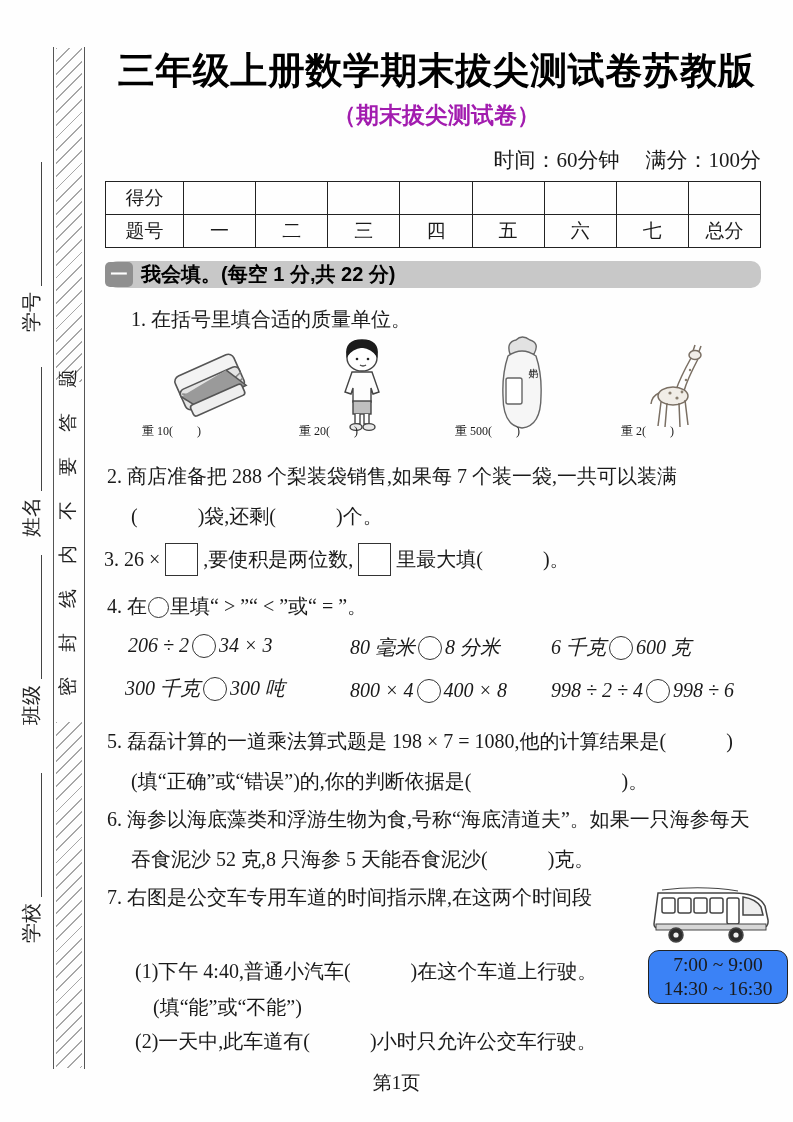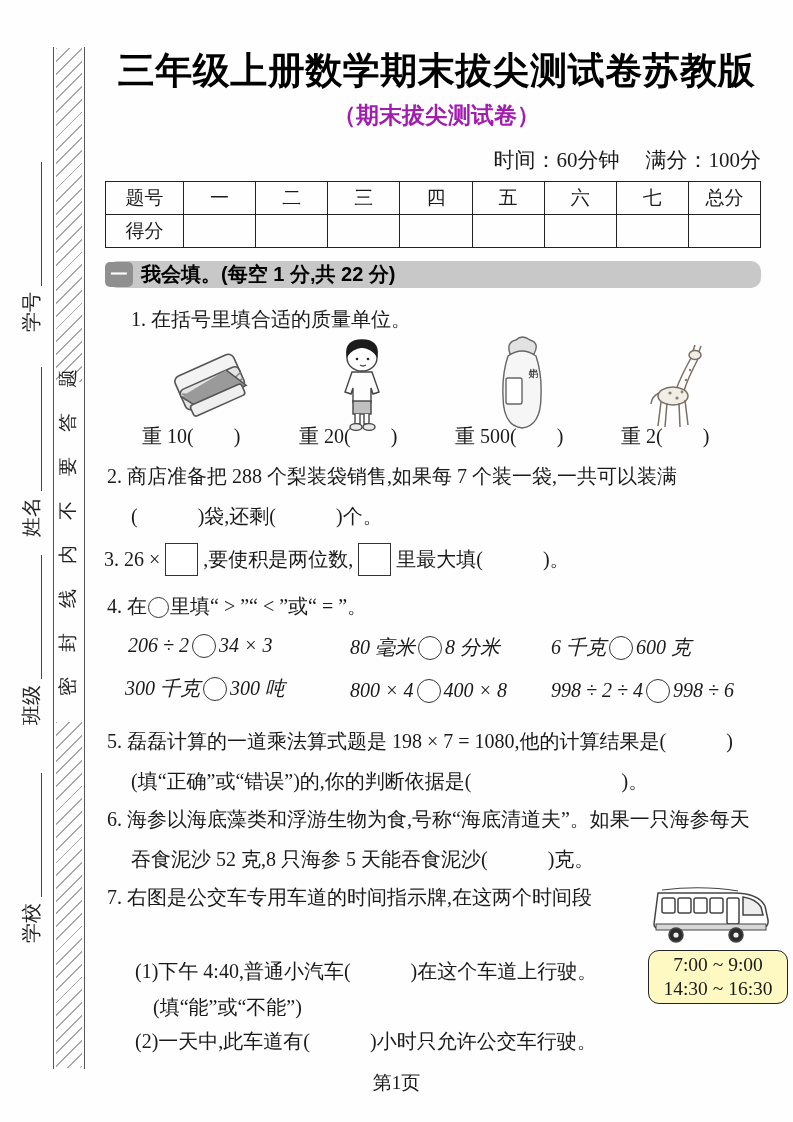--- a/index.html
+++ b/index.html
@@ -77,33 +77,33 @@
   }
   .circle-blank.small { width:21px; height:21px; vertical-align:-5px; margin:0 1px; }
   .box-blank {
     display:inline-block; width:33px; height:33px; border:1.3px solid #333;
     vertical-align:-10px; margin:0 5px; background:#fff;
   }
   .q4-item { position:absolute; white-space:pre; font-size:20px;font-style:italic; }
 
   
   .figure { position:absolute; }
-  .caption { position:absolute; top:423px; font-size:20px; white-space:pre; }
+  .caption { position:absolute; top:423px; font-size:12px; white-space:pre; }
   .milk-label {
     position:absolute; left:33px; top:26px; width:12px;
     font-size:10px; line-height:11px; color:#333;
     writing-mode:vertical-rl; letter-spacing:1px;
   }
 
   
   .bus-panel { position:absolute; left:648px; top:880px; width:140px; }
   .time-sign {
     margin-top:2px; border:1.8px solid #222; border-radius:11px;
     padding:2px 2px; text-align:center; font-size:19.5px; line-height:24px;
-    white-space:nowrap; background:#fef9c3;
+    white-space:nowrap; background:#3b82f6;
   }
   .footer { position:absolute; left:0; right:0; top:1070px; text-align:center; font-size:19px; }
 </style>
 </head>
 <body>
 
 <div class="page">
 
   <div class="seal-line-v" style="left:53px"></div>
   <div class="seal-line-v" style="left:84px"></div>
@@ -128,40 +128,40 @@
     <span class="blank"></span>
   </div>
 
   <h1 class="title">三年级上册数学期末拔尖测试卷苏教版</h1>
   <div class="subtitle">（期末拔尖测试卷）</div>
   <div class="meta"><span style="margin-left:0">时间：60分钟</span><span>满分：100分</span></div>
 
   <table class="score-table">
     <tbody>
         <tr>
+      <td class="c0">得分</td>
+      <td></td>
+      <td></td>
+      <td></td>
+      <td></td>
+      <td></td>
+      <td></td>
+      <td></td>
+      <td></td>
+    </tr>
+    <tr>
       <td class="c0">题号</td>
       <td>一</td>
       <td>二</td>
       <td>三</td>
       <td>四</td>
       <td>五</td>
       <td>六</td>
       <td>七</td>
       <td>总分</td>
-    </tr>
-    <tr>
-      <td class="c0">得分</td>
-      <td></td>
-      <td></td>
-      <td></td>
-      <td></td>
-      <td></td>
-      <td></td>
-      <td></td>
-      <td></td>
     </tr>
   </tbody>
     </table>
 
   <div class="section-bar">
     <span class="section-badge">一</span>
     <span class="section-title">我会填。(每空 1 分,共 22 分)</span>
   </div>
 
   <div class="line" style="left:131px;top:306px">1. 在括号里填合适的质量单位。</div>

